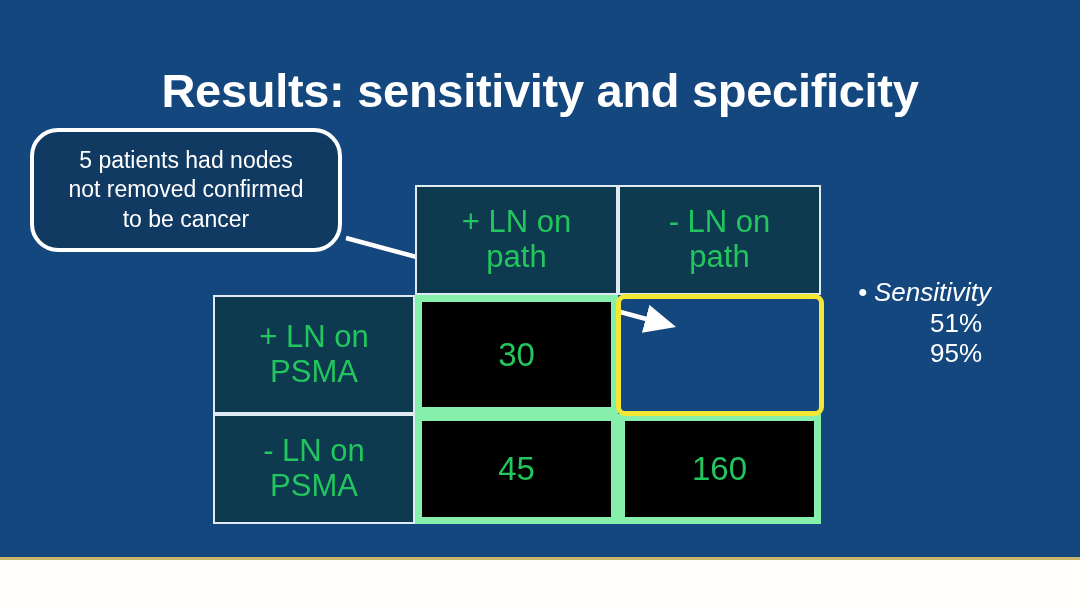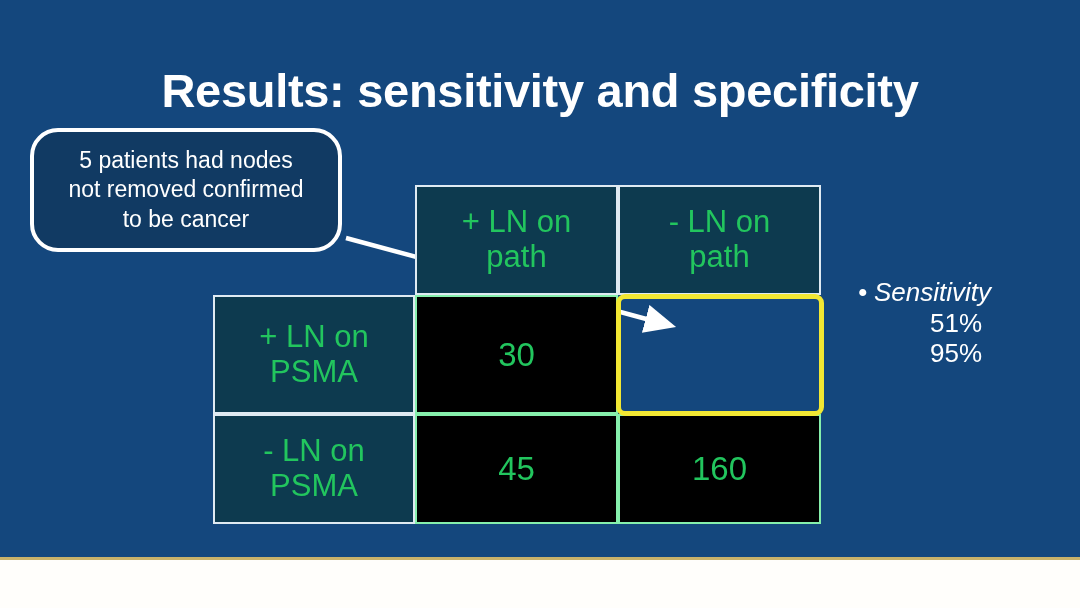--- a/index.html
+++ b/index.html
@@ -104,21 +104,21 @@
     width: 202px;
     background: #0d3a4f;
     border: 2px solid #dfeaf2;
     font-size: 31px;
     line-height: 1.12;
     white-space: pre-line;
   }
   .data-cell {
     width: 203px;
     background: #000000;
-    border: 2px solid #86efac;
+    border: 7px solid #86efac;
     font-size: 33px;
   }
   .row-a .row-head, .row-a .data-cell { height: 119px; }
   .row-b .row-head, .row-b .data-cell { height: 110px; }
 
   
   #highlight {
     position: absolute;
     left: 616px;
     top: 294px;

